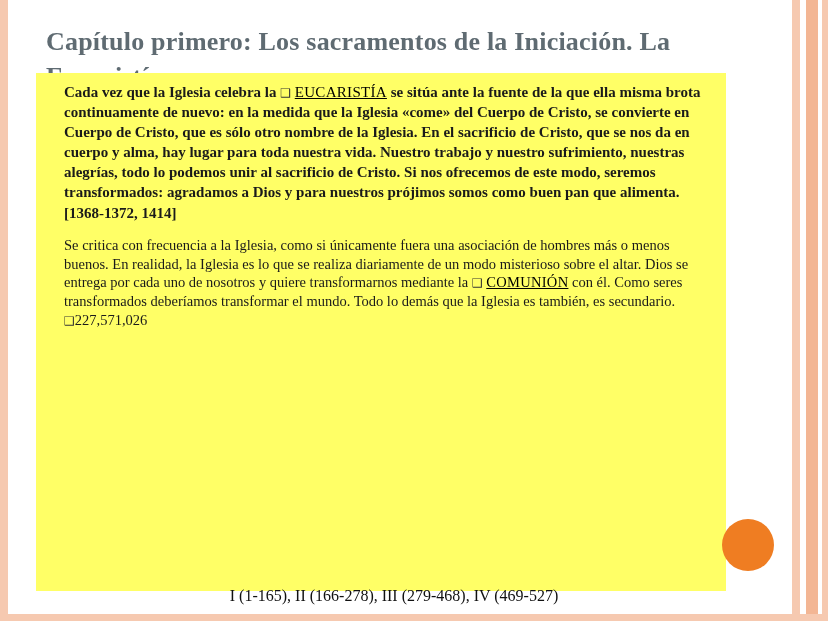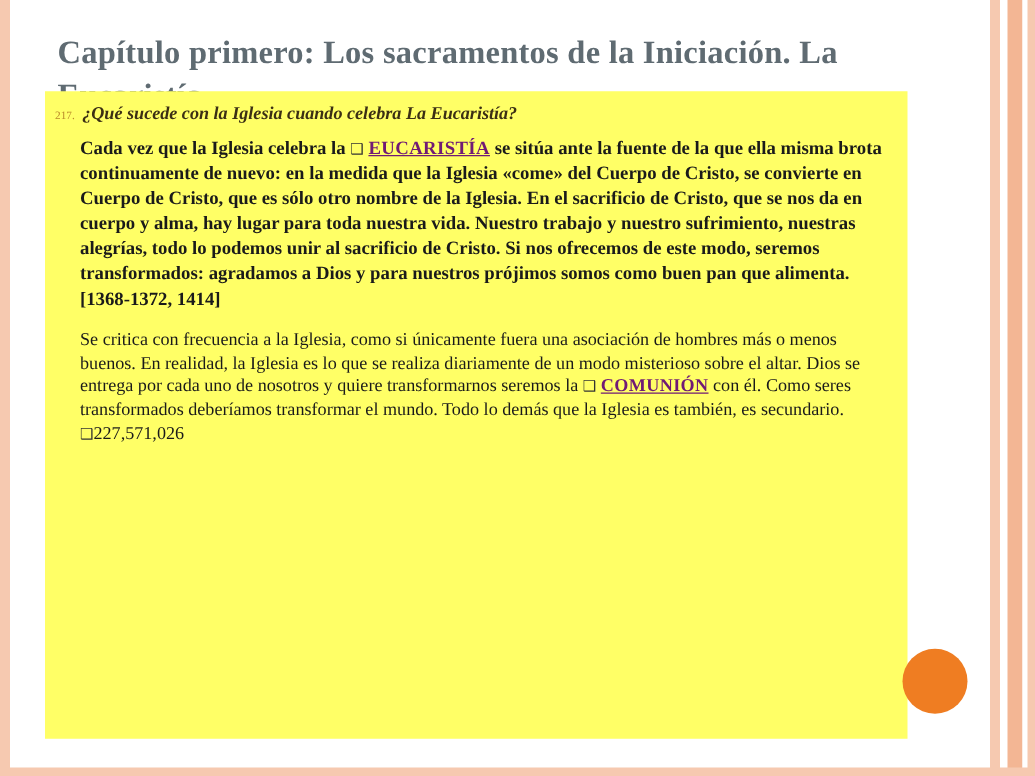--- a/index.html
+++ b/index.html
@@ -117,23 +117,23 @@
     font-size: 15px;
     line-height: 1.34;
   }
   .para.normal {
     font-weight: normal;
     margin-top: 13px;
     font-size: 14.5px;
     line-height: 1.30;
   }
   .link {
-    color: #701a75;
+    color: #000000;
     text-decoration: underline;
-    font-weight: bold;
+    font-weight: normal;
   }
   .link.caps {
     font-variant: small-caps;
     letter-spacing: 0.3px;
   }
   .sym {
     font-family: "DejaVu Sans", sans-serif;
     font-size: 12px;
     color: #333;
   }
@@ -165,32 +165,29 @@
     <div class="rb rb4"></div>
     <div class="rb rb5"></div>
   </div>
 
   <div class="bottom-band"></div>
 
   <h1 class="title">Capítulo primero: Los sacramentos de la Iniciación. La Eucaristía</h1>
 
   <div class="yellow-box">
 
-    <div class="q-line">
-      <span class="q-num">217.</span>
-      <span class="q-text">¿Qué sucede con la Iglesia cuando celebra La Eucaristía?</span>
-    </div>
 
     <p class="para bold">
       <span>Cada vez que la Iglesia celebra la </span><span class="sym">❑</span>&nbsp;<a class="link caps" href="#">EUCARISTÍA</a><span> se sitúa ante la fuente de la que ella misma brota continuamente de nuevo: en la medida que la Iglesia «come» del Cuerpo de Cristo, se convierte en Cuerpo de Cristo, que es sólo otro nombre de la Iglesia. En el sacrificio de Cristo, que se nos da en cuerpo y alma, hay lugar para toda nuestra vida. Nuestro trabajo y nuestro sufrimiento, nuestras alegrías, todo lo podemos unir al sacrificio de Cristo. Si nos ofrecemos de este modo, seremos transformados: agradamos a Dios y para nuestros prójimos somos como buen pan que alimenta. [1368-1372, 1414]</span>
     </p>
 
     <p class="para normal">
-      <span>Se critica con frecuencia a la Iglesia, como si únicamente fuera una asociación de hombres más o menos buenos. En realidad, la Iglesia es lo que se realiza diariamente de un modo misterioso sobre el altar. Dios se entrega por cada uno de nosotros y quiere transformarnos seremos la </span><span class="sym">❑</span>
+      <span>Se critica con frecuencia a la Iglesia, como si únicamente fuera una asociación de hombres más o menos buenos. En realidad, la Iglesia es lo que se realiza diariamente de un modo misterioso sobre el altar. Dios se entrega por cada uno de nosotros y quiere transformarnos mediante la </span><span class="sym">❑</span>
       <a class="link caps" href="#">COMUNIÓN</a><span> con él. Como seres transformados deberíamos transformar el mundo. Todo lo demás que la Iglesia es también, es secundario. </span><span class="sym">❑</span><span>227,571,026</span>
     </p>
 
   </div>
 
   <div class="orange-dot"></div>
 
+  <div class="footer">I (1-165), II (166-278), III (279-468), IV (469-527)</div>
 
 </div>
 
 </body></html>

